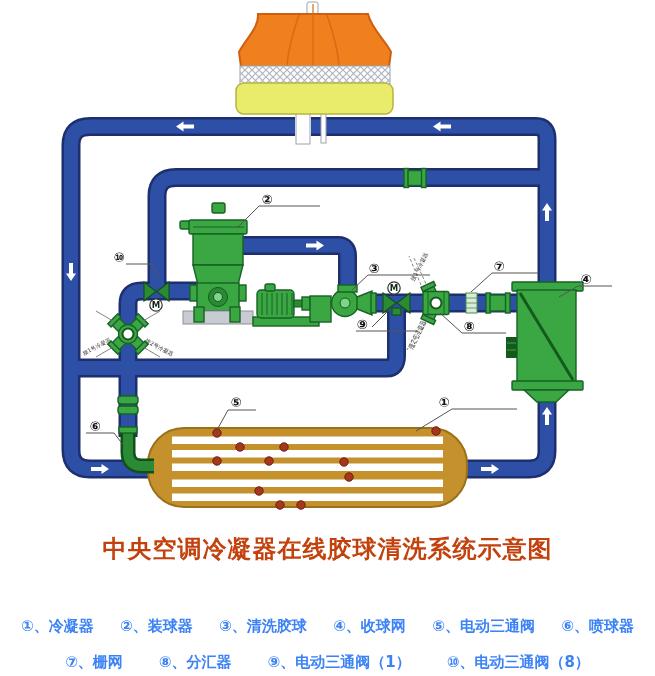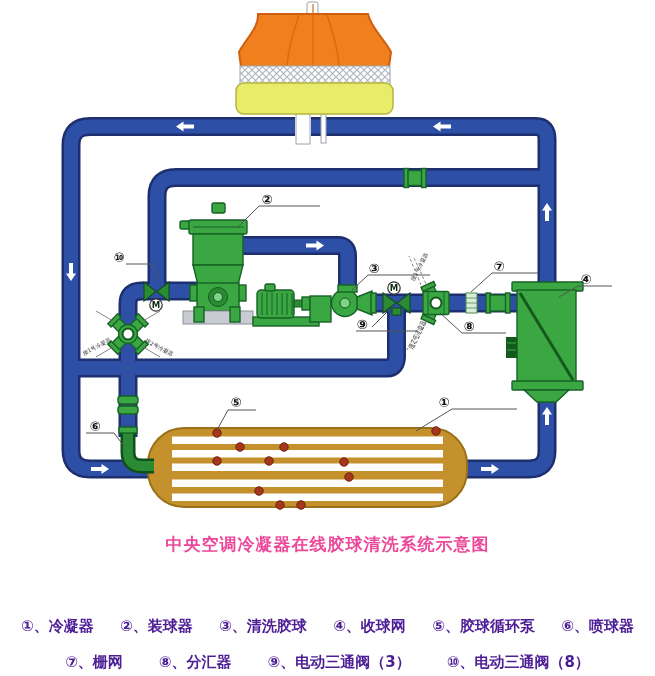--- a/index.html
+++ b/index.html
@@ -29,23 +29,23 @@
   .wht{fill:#fff;stroke:#9aa3ad;stroke-width:1;}
   .ldr{stroke:#555;fill:none;stroke-width:1;}
   .thin{stroke:#777;fill:none;stroke-width:0.9;}
   .arrw{fill:#fff;}
   
   .co{position:absolute;transform:translate(-50%,-50%);font-size:13px;line-height:1;
       color:#111;font-weight:600;}
   .mlab{position:absolute;transform:translate(-50%,-50%);font-size:8.5px;line-height:1;
       font-weight:bold;color:#0f2a12;}
   .rot{position:absolute;font-size:5.5px;line-height:1;color:#333;white-space:nowrap;}
-  .title{position:absolute;left:0;right:0;top:533px;text-align:center;font-size:17px;
-      font-weight:bold;color:#ec4899;letter-spacing:1px;}
-  .legend-row{position:absolute;left:0;right:0;display:flex;font-size:15px;font-weight:bold;color:#4c1d95;align-items:center;}
+  .title{position:absolute;left:0;right:0;top:533px;text-align:center;font-size:24px;
+      font-weight:bold;color:#c2410c;letter-spacing:1px;}
+  .legend-row{position:absolute;left:0;right:0;display:flex;font-size:15px;font-weight:bold;color:#3b82f6;align-items:center;}
   .legend-row-1{top:617px;justify-content:space-between;padding:0 21px;}
   .legend-row-2{top:653px;justify-content:center;gap:36px;}
   .lg-item{white-space:nowrap;}
 </style>
 </head>
 <body>
 
 <div class="stage">
 
 <svg width="655" height="676" viewBox="0 0 655 676">
@@ -299,23 +299,23 @@
 <span class="rot" style="left:159px;top:348px;transform:translate(-50%,-50%) rotate(28deg)">接2号冷凝器</span>
 <span class="rot" style="left:420px;top:267px;transform:translate(-50%,-50%) rotate(-63deg)">接1号冷凝器</span>
 <span class="rot" style="left:418px;top:335px;transform:translate(-50%,-50%) rotate(-63deg)">接2号冷凝器</span>
 
 <div class="title">中央空调冷凝器在线胶球清洗系统示意图</div>
 <div class="legend-row legend-row-1">
       <span class="lg-item">①、冷凝器</span>
       <span class="lg-item">②、装球器</span>
       <span class="lg-item">③、清洗胶球</span>
       <span class="lg-item">④、收球网</span>
-      <span class="lg-item">⑤、胶球循环泵</span>
+      <span class="lg-item">⑤、电动三通阀</span>
       <span class="lg-item">⑥、喷球器</span>
     </div>
 <div class="legend-row legend-row-2">
       <span class="lg-item">⑦、栅网</span>
       <span class="lg-item">⑧、分汇器</span>
-      <span class="lg-item">⑨、电动三通阀（3）</span>
+      <span class="lg-item">⑨、电动三通阀（1）</span>
       <span class="lg-item">⑩、电动三通阀（8）</span>
     </div>
 
 </div>
 
 </body></html>

